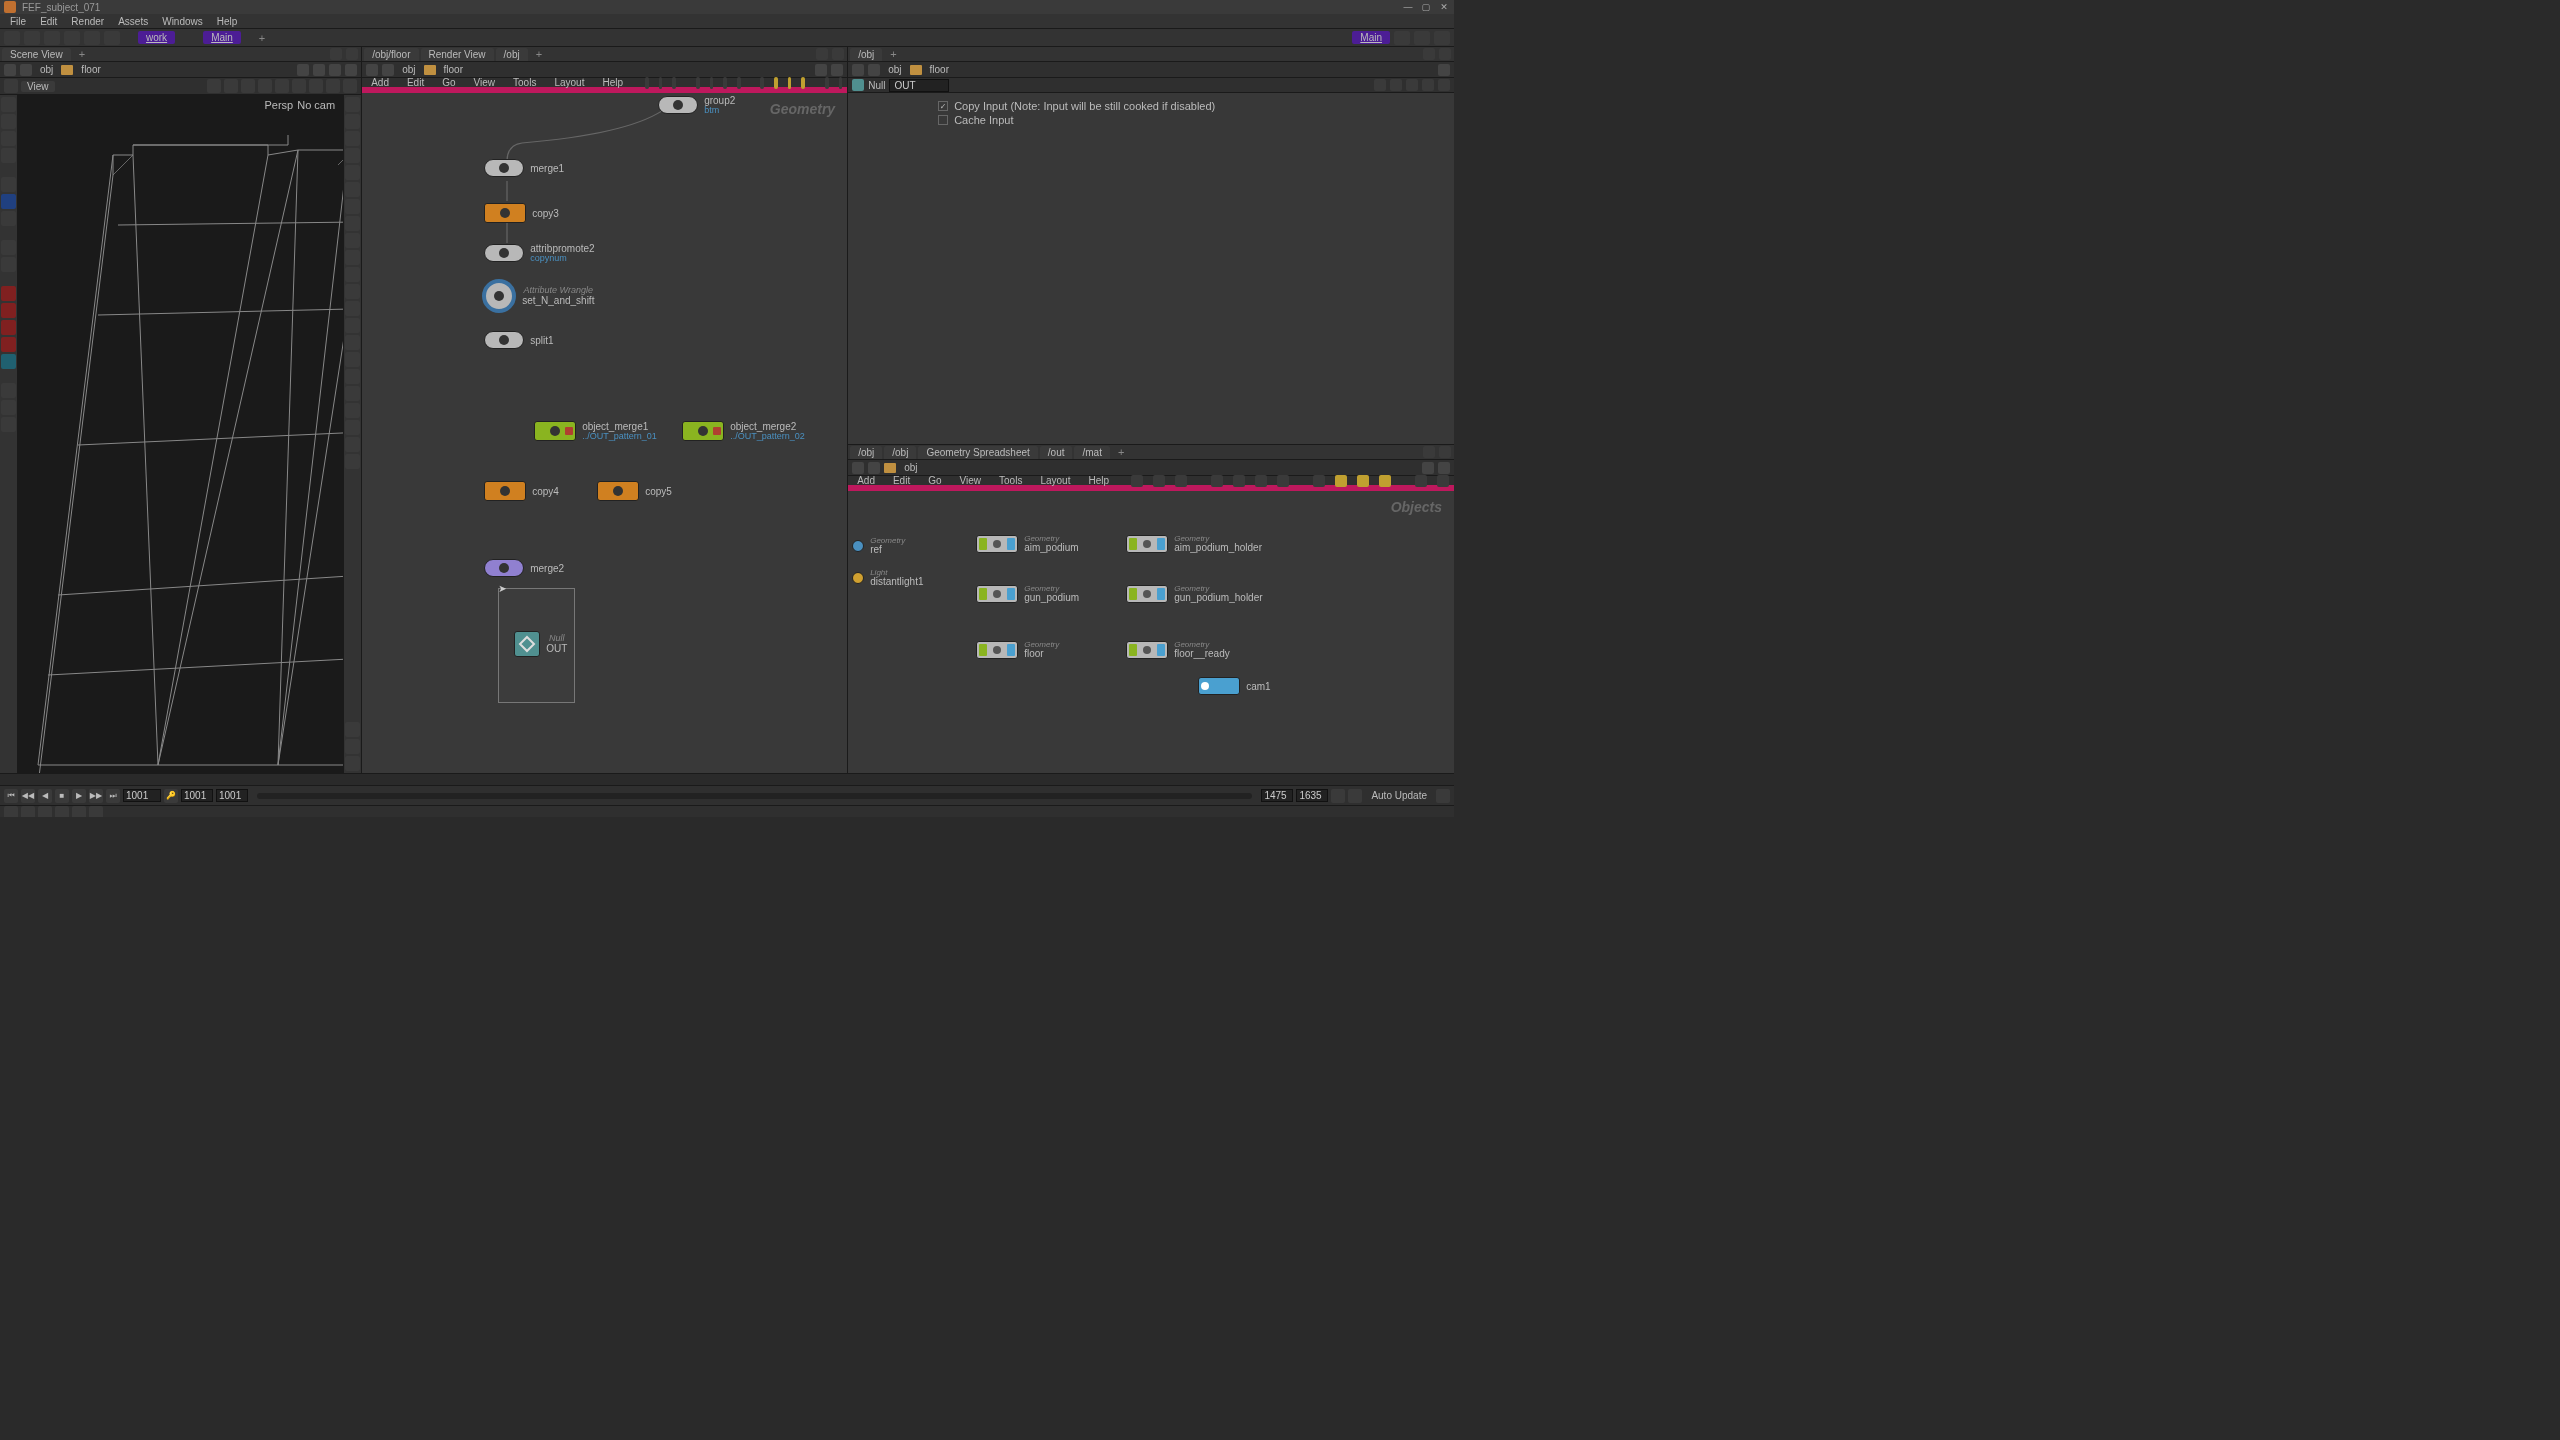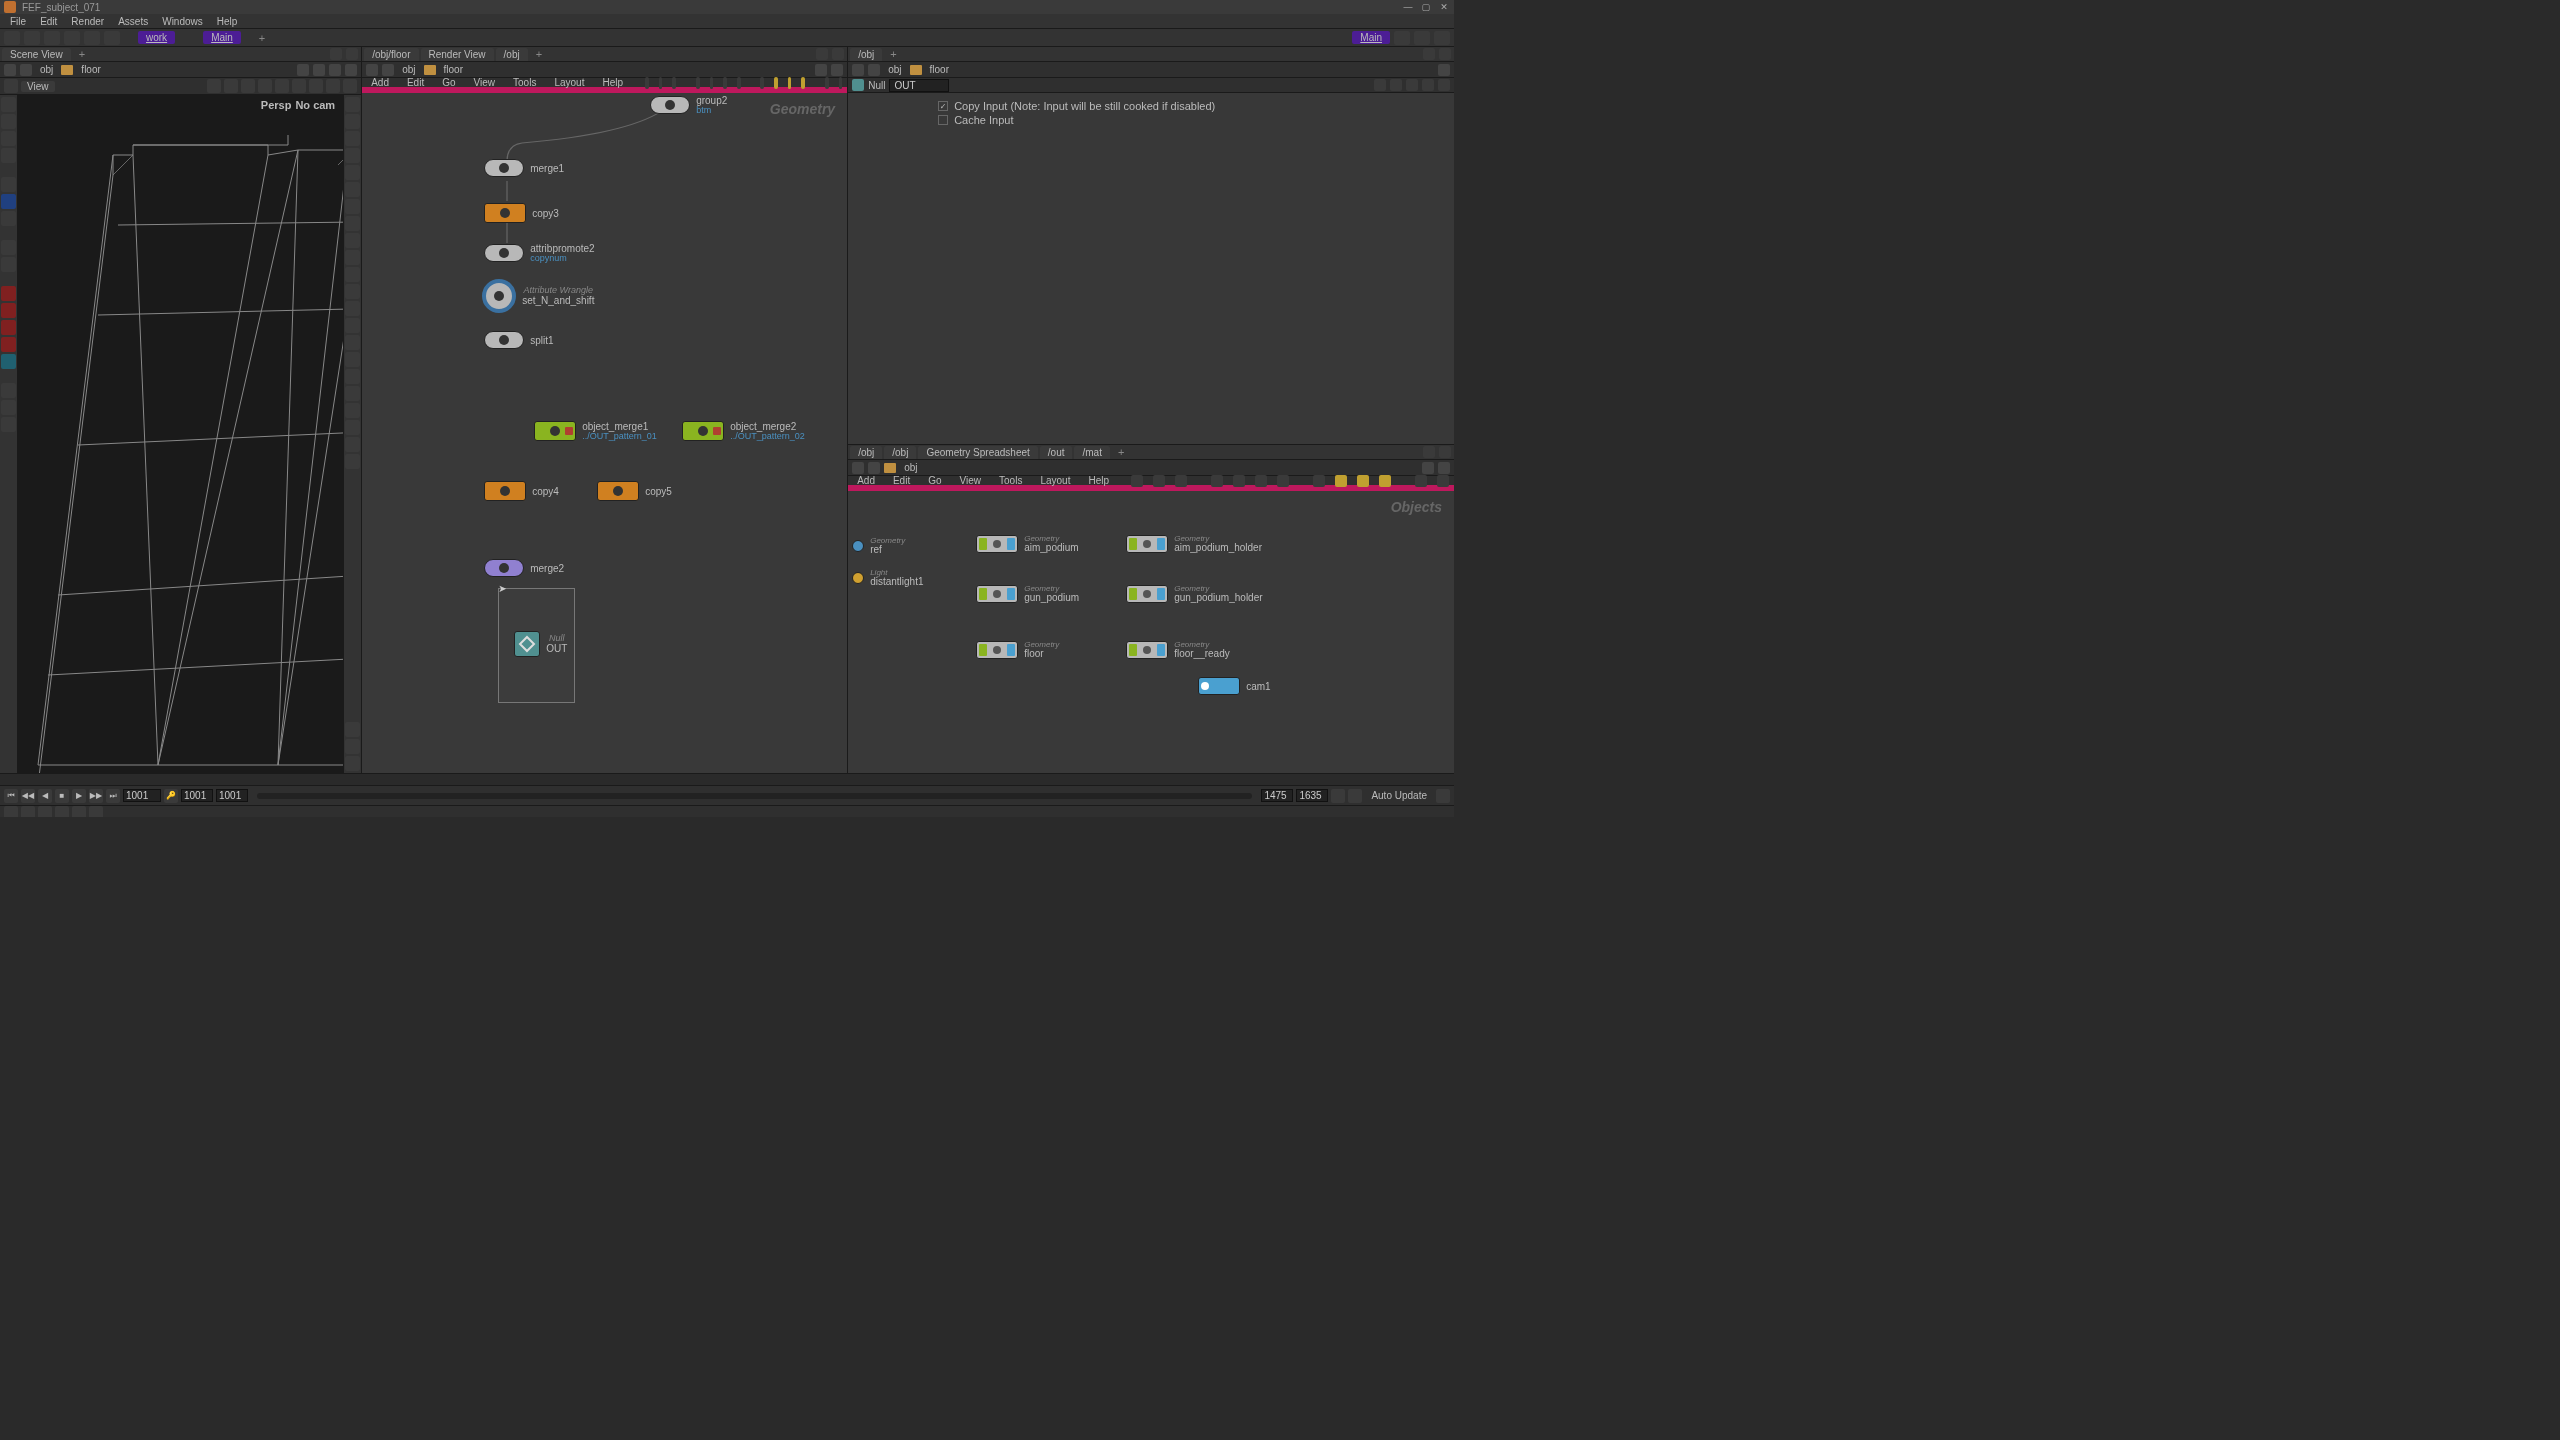--- a/index.html
+++ b/index.html
@@ -225,21 +225,21 @@
         <div class="tool red"></div>
         <div class="tool red"></div>
         <div class="tool red"></div>
         <div class="tool cyan"></div>
         <div class="gap"></div>
         <div class="tool"></div>
         <div class="tool"></div>
         <div class="tool"></div>
       </div>
       <div class="canvas">
-        <div style="position:absolute; top:4px; right:8px; display:flex; gap:4px;font-weight:bold;">
+        <div style="position:absolute; top:4px; right:8px; display:flex; gap:4px;">
           <div class="pill">Persp</div>
           <div class="pill">No cam</div>
         </div>
         <svg>
           <g stroke="#888" stroke-width="1" fill="none">
             <path d="M 20 670 L 95 60 L 115 60 L 115 50 L 250 50 L 250 60 L 280 55 L 330 55 L 330 60 L 355 55 L 360 50 L 435 50 L 435 65 L 460 60 L 500 60"></path>
             <path d="M 20 670 L 140 670 L 115 60 M 140 670 L 250 60 M 140 670 L 280 55"></path>
             <path d="M 140 670 L 260 670 L 280 55 M 260 670 L 330 55 M 260 670 L 355 55"></path>
             <path d="M 260 670 L 380 670 L 360 50 M 380 670 L 435 50 M 380 670 L 460 60"></path>
             <path d="M 380 670 L 500 670 L 500 60"></path>
@@ -355,21 +355,21 @@
           <path d="M 140 258 Q 138 290 132 300 Q 130 310 130 330 L 130 390"></path>
           <path d="M 152 258 Q 170 290 230 310 Q 255 320 255 330"></path>
           <path d="M 198 345 Q 160 360 145 390"></path>
           <path d="M 345 345 Q 280 360 260 390"></path>
           <path d="M 140 408 Q 140 440 142 465"></path>
           <path d="M 257 408 Q 220 440 152 465"></path>
           <path d="M 148 488 L 165 535"></path>
         </g>
       </svg>
 
-      <div class="node" style="left:288px; top:2px;">
+      <div class="node" style="left:296px; top:2px;">
         <div class="chip white">
             <div class="dot"></div>
           </div>
         <div class="labels">
             <span class="name">group2</span>
             <span class="sub">btm</span>
           </div>
       </div>
       <div class="node" style="left:122px; top:66px;">
         <div class="chip white">

